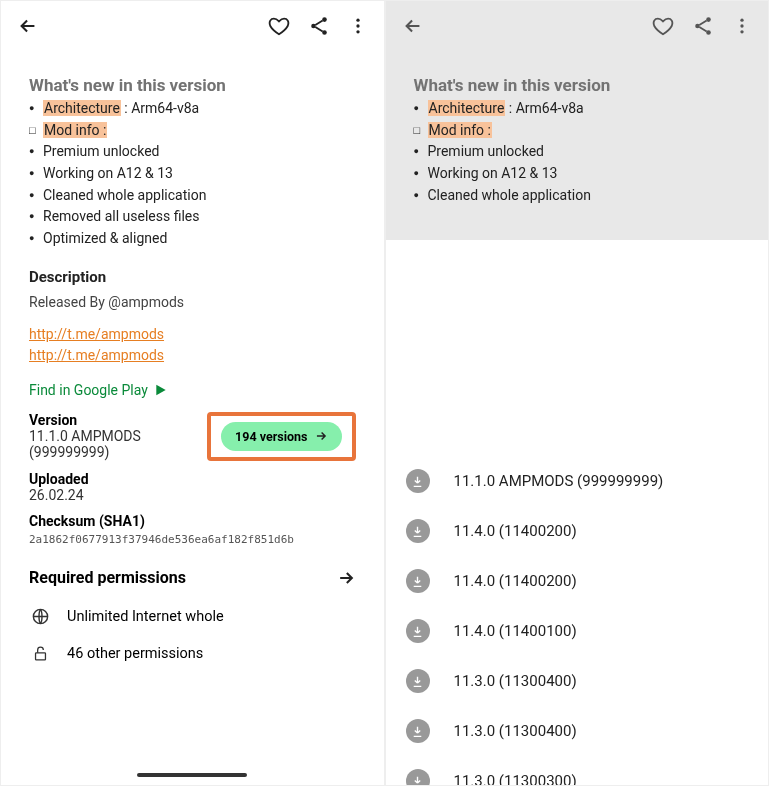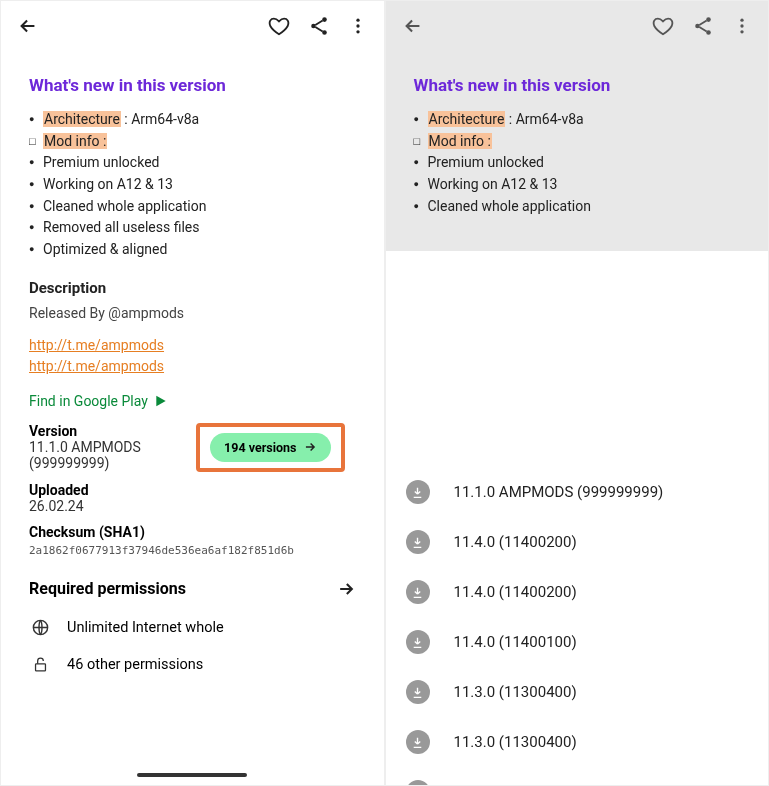--- a/index.html
+++ b/index.html
@@ -6,32 +6,32 @@
 body { background:#f5f5f5; display:flex; width:769px; height:786px; overflow:hidden; }
 .phone { background:#fff; width:50%; height:100%; position:relative; overflow:hidden; border:1px solid #eee; }
 .phone.right { background:#fff; }
 .topbar { display:flex; align-items:center; padding:14px 16px; }
 .topbar.dim { background:#e8e8e8; }
 .tb-left { flex:1; }
 .tb-icons { display:flex; gap:18px; align-items:center; }
 .back-arrow svg, .heart svg, .share svg, .dots svg { display:block; }
 .content { padding:4px 28px 0 28px; }
 .content.dim { background:#e8e8e8; }
-.h1 { font-size:17px; font-weight:700; margin:20px 0 14px 0; color:#6d28d9; }
+.h1 { font-size:17px; font-weight:700; margin:20px 0 3px 0; color:#737373; }
 .h2 { font-size:15px; font-weight:700; margin:18px 0 6px 0; color:#222; }
 ul.bullets { list-style:none; margin-bottom:4px; }
 ul.bullets li { font-size:14px; line-height:1.55; color:#222; position:relative; padding-left:14px; }
 ul.bullets li::before { content:"●"; position:absolute; left:0; font-size:9px; top:4px; }
 ul.bullets li.sq::before { content:"□"; font-size:11px; top:2px; }
 .hl { background:#f8c29a; padding:0 1px;margin-top:43px; }
 .desc-text { font-size:14px; color:#444; margin:8px 0 14px 0; }
 .link { color:#e67e22; text-decoration:underline; font-size:14px; display:block; line-height:1.5; }
 .play { color:#0a8a3a; font-size:14px; margin:16px 0 6px 0; display:flex; align-items:center; gap:6px; }
 .play svg { display:block; }
-.ver-row { display:flex; align-items:center; margin:14px 11px 4px 0; }
+.ver-row { display:flex; align-items:center; margin:14px 0 4px 0; }
 .ver-col { flex:1; }
 .ver-lbl { font-size:14px; font-weight:700; }
 .ver-val { font-size:14px; color:#333; }
 .ver-btn-wrap { border:4px solid #e8743b; border-radius:4px; padding:6px 10px; }
 .ver-btn { background:#86efac; border-radius:18px; padding:7px 14px; font-size:12.5px; font-weight:700; display:flex; align-items:center; gap:6px; }
 .checksum { font-family:monospace; font-size:11px; color:#555; word-break:break-all; margin-top:4px; }
 .perm-hdr { display:flex; align-items:center; margin:22px 0 10px 0; }
 .perm-hdr span { flex:1; font-size:16px; font-weight:700; }
 .perm-item { display:flex; align-items:center; gap:16px; padding:9px 0; }
 .perm-item .ico { width:22px; display:flex; justify-content:center; }

